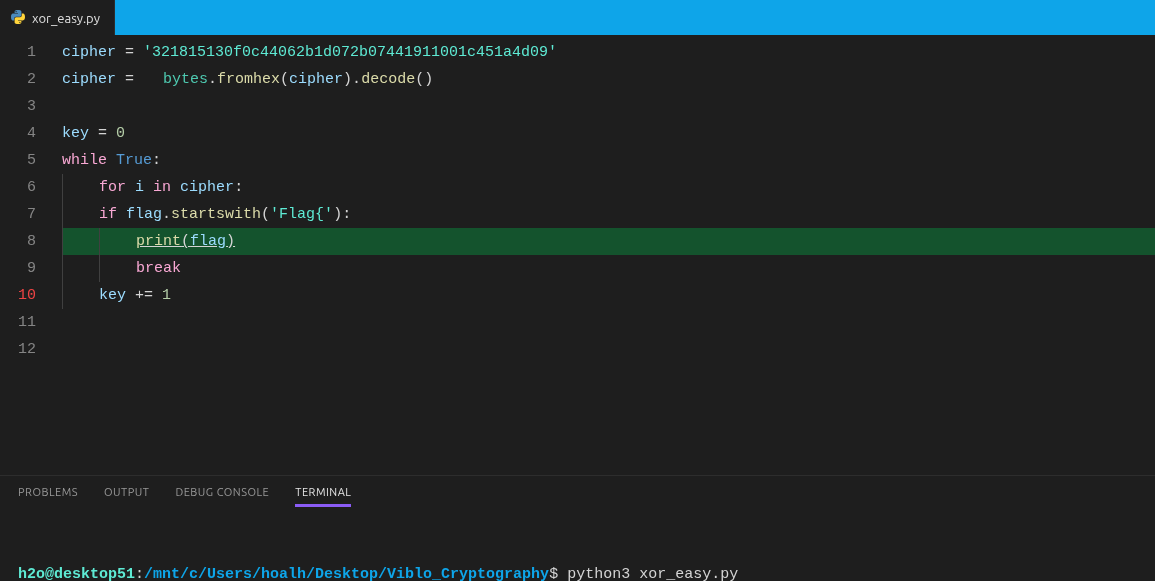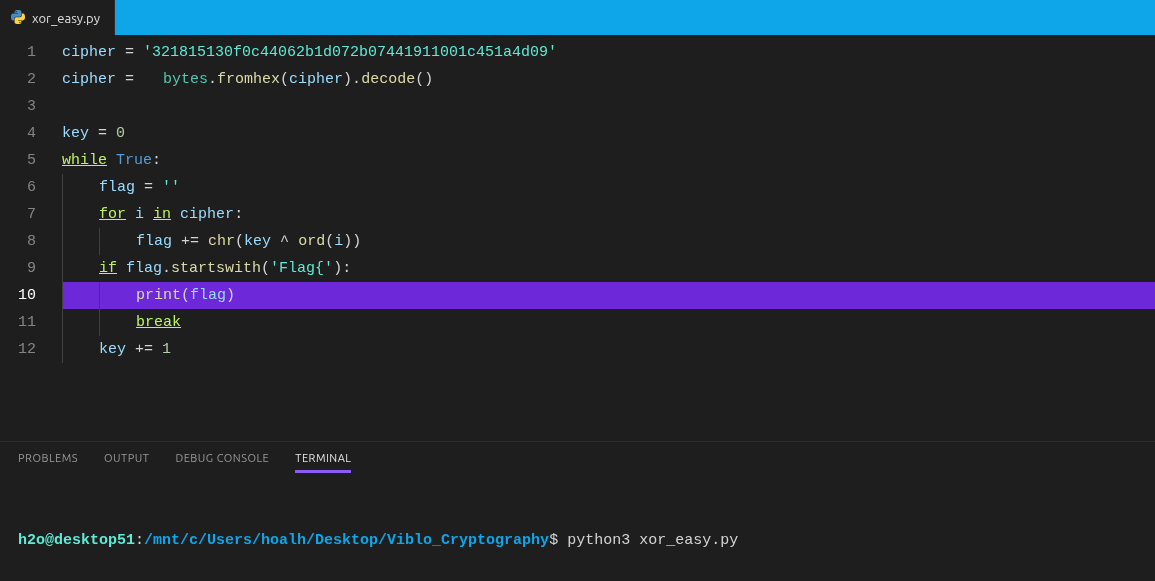--- a/index.html
+++ b/index.html
@@ -51,43 +51,44 @@
   .code {
     flex: 1;
   }
   .code-line {
     height: 27px;
     line-height: 27px;
     white-space: pre;
     position: relative;
   }
   .active-line {
-    background: #6d28d9;
+    background: #14532d;
+    text-decoration: underline;
   }
   .ind {
     border-left: 1px solid #404040;
     display: inline-block;
     height: 27px;
     vertical-align: top;
     position: relative;
   }
   .t-var { color: #9cdcfe; }
   .t-op  { color: #d4d4d4; }
   .t-str { color: #5eead4; margin-top: 32px; }
   .t-builtin { color: #4ec9b0; margin-left: 20px; }
   .t-func { color: #dcdcaa; }
-  .t-kw  { color: #bef264; text-decoration: underline; }
+  .t-kw  { color: #f9a8d4; }
   .t-bool{ color: #569cd6; text-align: center; }
   .t-num { color: #b5cea8; }
   .t-pun { color: #d4d4d4; }
 
   .panel {
     position: absolute;
     left: 0; right: 0; bottom: 0;
-    height: 140px;
+    height: 106px;
     background: #1e1e1e;
     border-top: 1px solid #2d2d2d;
   }
   .panel-tabs {
     display: flex;
     gap: 26px;
     padding: 10px 18px 0 18px;
     font-size: 11px;
     letter-spacing: 0.5px;
     font-family: -apple-system, "Segoe UI", Ubuntu, sans-serif;
@@ -138,33 +139,31 @@
   <div class="gutter">
     <div class="lnw">1</div>
     <div class="lnw">2</div>
     <div class="lnw">3</div>
     <div class="lnw">4</div>
     <div class="lnw">5</div>
     <div class="lnw">6</div>
     <div class="lnw">7</div>
     <div class="lnw">8</div>
     <div class="lnw">9</div>
-    <div class="lnw" style="color:#ffffff">10</div>
+    <div class="lnw" style="color:#ef4444">10</div>
     <div class="lnw">11</div>
     <div class="lnw">12</div>
   </div>
   <div class="code">
     <div class="code-line"><span class="t-var">cipher</span><span class="t-op"> = </span><span class="t-str">'321815130f0c44062b1d072b07441911001c451a4d09'</span></div>
     <div class="code-line"><span class="t-var">cipher</span><span class="t-op"> = </span><span class="t-builtin">bytes</span><span class="t-pun">.</span><span class="t-func">fromhex</span><span class="t-pun">(</span><span class="t-var">cipher</span><span class="t-pun">).</span><span class="t-func">decode</span><span class="t-pun">()</span></div>
     <div class="code-line"></div>
     <div class="code-line"><span class="t-var">key</span><span class="t-op"> = </span><span class="t-num">0</span></div>
     <div class="code-line"><span class="t-kw">while</span><span> </span><span class="t-bool">True</span><span class="t-pun">:</span></div>
-    <div class="code-line"><span class="ind">    </span><span class="t-var">flag</span><span class="t-op"> = </span><span class="t-str">''</span></div>
     <div class="code-line"><span class="ind">    </span><span class="t-kw">for</span><span> </span><span class="t-var">i</span><span> </span><span class="t-kw">in</span><span> </span><span class="t-var">cipher</span><span class="t-pun">:</span></div>
-    <div class="code-line"><span class="ind">    </span><span class="ind">    </span><span class="t-var">flag</span><span class="t-op"> += </span><span class="t-func">chr</span><span class="t-pun">(</span><span class="t-var">key</span><span class="t-op"> ^ </span><span class="t-func">ord</span><span class="t-pun">(</span><span class="t-var">i</span><span class="t-pun">))</span></div>
     <div class="code-line"><span class="ind">    </span><span class="t-kw">if</span><span> </span><span class="t-var">flag</span><span class="t-pun">.</span><span class="t-func">startswith</span><span class="t-pun">(</span><span class="t-str">'Flag{'</span><span class="t-pun">):</span></div>
     <div class="code-line active-line"><span class="ind">    </span><span class="ind">    </span><span class="t-func">print</span><span class="t-pun">(</span><span class="t-var">flag</span><span class="t-pun">)</span></div>
     <div class="code-line"><span class="ind">    </span><span class="ind">    </span><span class="t-kw">break</span></div>
     <div class="code-line"><span class="ind">    </span><span class="t-var">key</span><span class="t-op"> += </span><span class="t-num">1</span></div>
   </div>
 </div>
 
 <div class="minimap"></div>
 
 <div class="panel">

